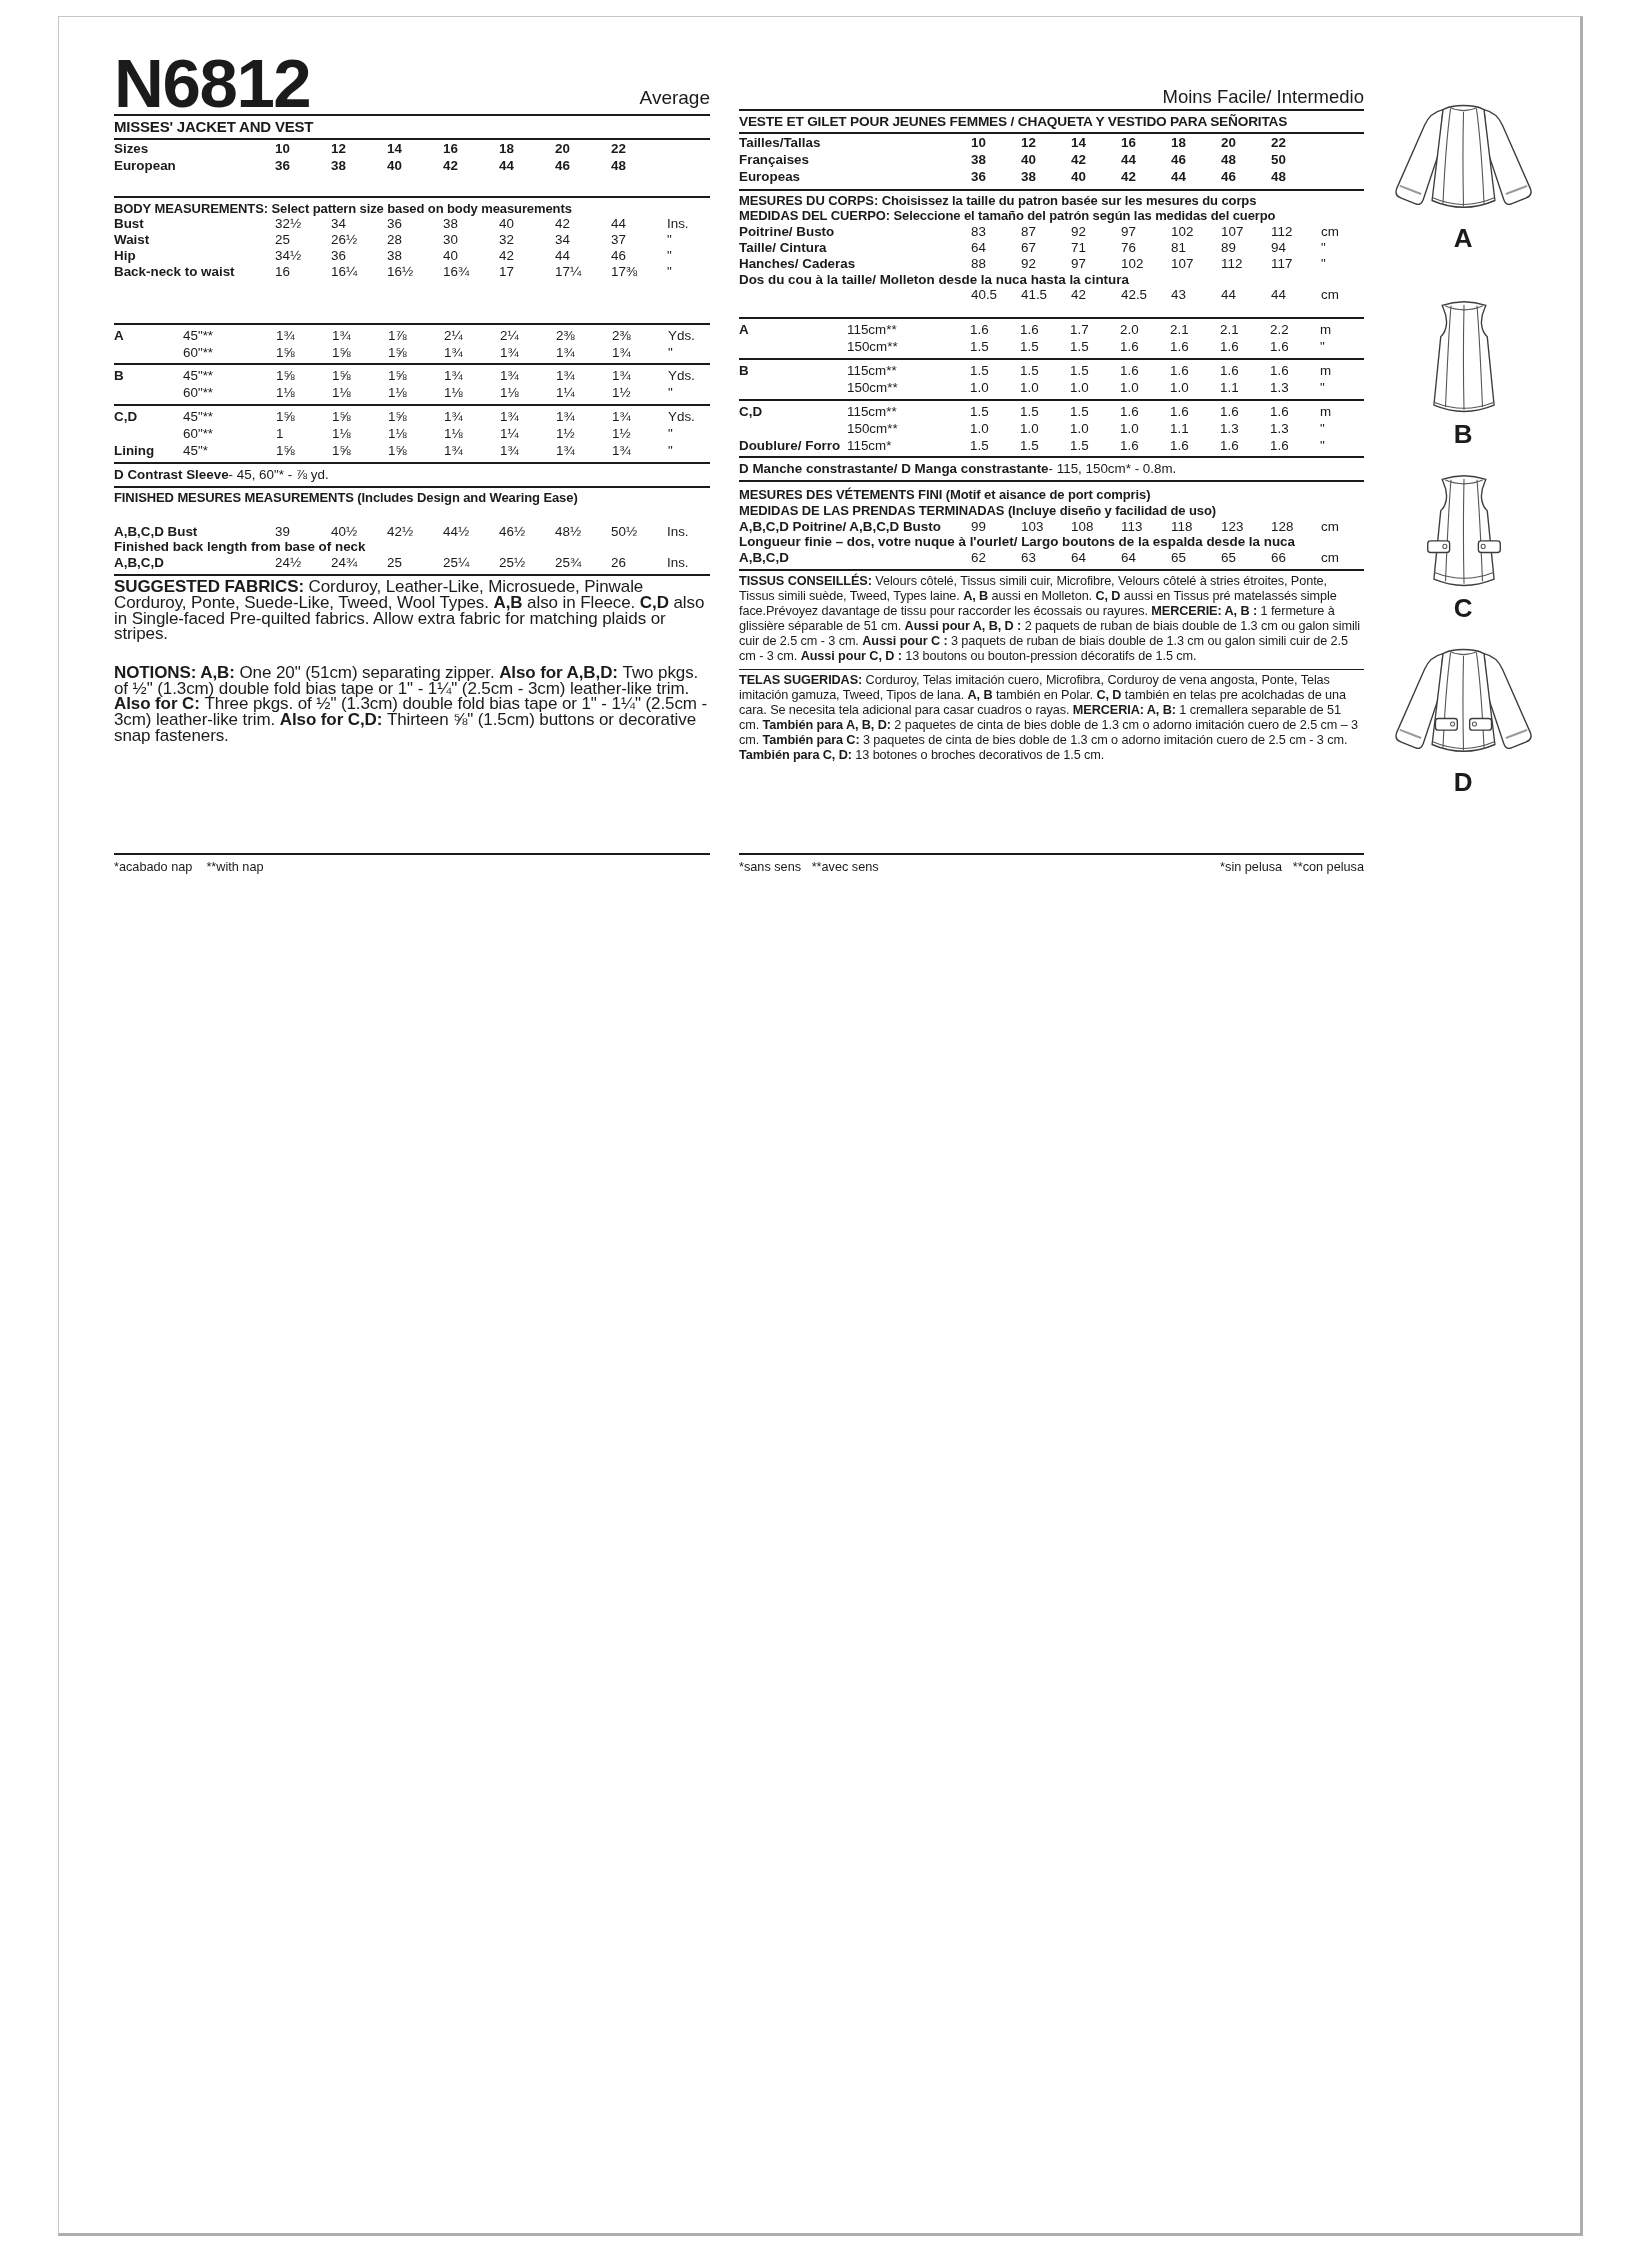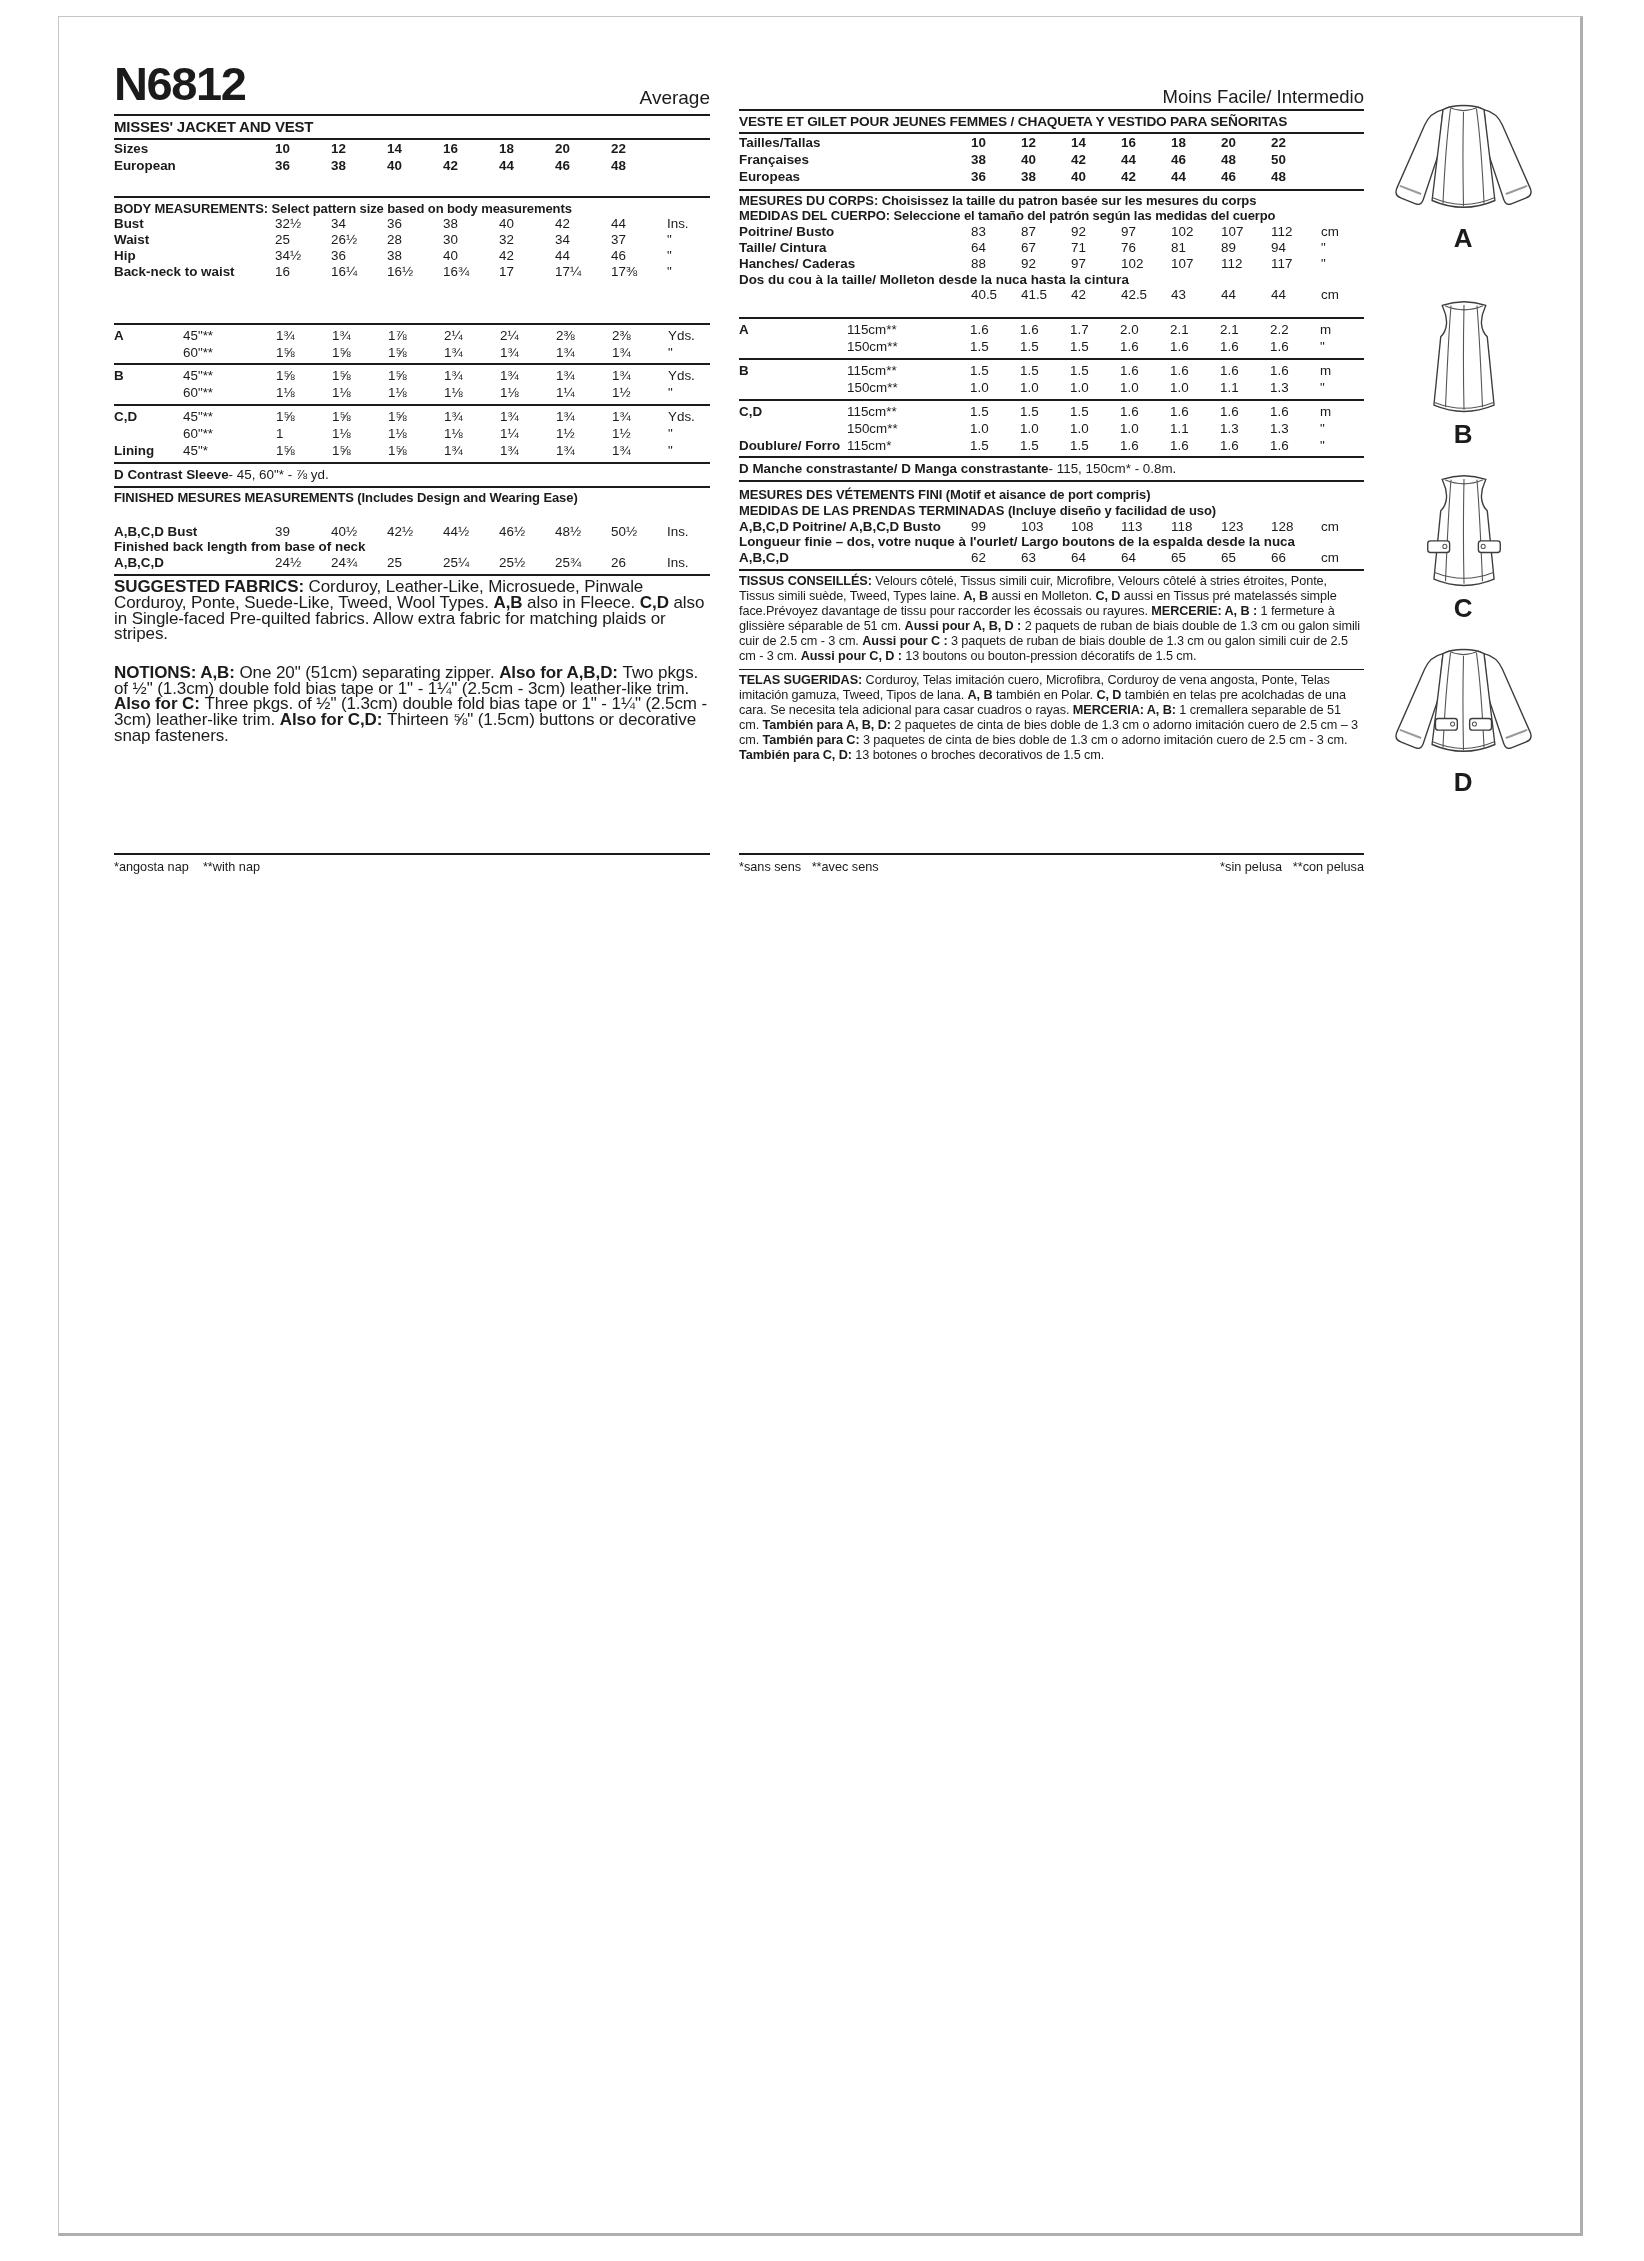--- a/index.html
+++ b/index.html
@@ -8,21 +8,21 @@
   .sheet{position:absolute;left:58px;top:15.8px;width:1525px;height:2220px;background:#fff;
          border:1.4px solid #c6c6c6;border-right:3.4px solid #aeaeae;border-bottom:3.4px solid #aeaeae}
   .col{position:absolute;top:27px}
   .col-left{left:55px;width:596px}
   .col-right{left:680px;width:625px}
   .rule{border:0;border-top:2.1px solid #1b1b1b;width:100%}
   .rule.thin{border-top-width:1.4px}
 
   
   .masthead{display:flex;justify-content:space-between;align-items:flex-end;margin-top:12.3px;height:53px}
-  .pattern-number{font-size:47px;font-weight:700;line-height:51px;letter-spacing:-1.4px}
+  .pattern-number{font-size:69px;font-weight:700;line-height:51px;letter-spacing:-1.4px}
   .difficulty{font-size:19px;font-weight:400;line-height:22px}
   .doc-title{font-size:15px;font-weight:700;line-height:22px;letter-spacing:-0.2px}
   .doc-title.fr{font-size:13.7px;line-height:21px}
   .rtl-head{margin-top:41px;text-align:right;font-size:18.5px;line-height:23px;height:23px}
 
   
   .tbl{width:100%}
   .trow{display:flex;align-items:baseline;line-height:17px;font-size:13.4px;white-space:pre}
   .tbl-tight .trow{line-height:15.8px}
   .c-lbl{font-weight:700;flex:none;overflow:visible}
@@ -155,21 +155,21 @@
         </div>
         <div class="trow"><span class="c-lbl" style="width: 232px;">A,B,C,D</span><span class="c-val" style="width: 50px;">62</span><span class="c-val" style="width: 50px;">63</span><span class="c-val" style="width: 50px;">64</span><span class="c-val" style="width: 50px;">64</span><span class="c-val" style="width: 50px;">65</span><span class="c-val" style="width: 50px;">65</span><span class="c-val" style="width: 50px;">66</span><span class="c-unit" style="width: 34px;">cm</span></div>
       </div>
     <div class="rule" style="margin-top:3.4px"></div>
     <p class="para" style="margin-top:2.7px"><span class="b">TISSUS CONSEILLÉS: </span><span>Velours côtelé, Tissus simili cuir, Microfibre, Velours côtelé à stries étroites, Ponte, Tissus simili suède, Tweed, Types laine. </span><span class="b">A, B </span><span>aussi en Molleton. </span><span class="b">C, D </span><span>aussi en Tissus pré matelassés simple face.Prévoyez davantage de tissu pour raccorder les écossais ou rayures. </span><span class="b">MERCERIE: A, B : </span><span>1 fermeture à glissière séparable de 51 cm. </span><span class="b">Aussi pour A, B, D : </span><span>2 paquets de ruban de biais double de 1.3 cm ou galon simili cuir de 2.5 cm - 3 cm. </span><span class="b">Aussi pour C : </span><span>3 paquets de ruban de biais double de 1.3 cm ou galon simili cuir de 2.5 cm - 3 cm. </span><span class="b">Aussi pour C, D : </span><span>13 boutons ou bouton-pression décoratifs de 1.5 cm.</span></p>
     <div class="rule thin" style="margin-top:4.8px"></div>
     <p class="para" style="margin-top:2.7px"><span class="b">TELAS SUGERIDAS: </span><span>Corduroy, Telas imitación cuero, Microfibra, Corduroy de vena angosta, Ponte, Telas imitación gamuza, Tweed, Tipos de lana. </span><span class="b">A, B </span><span>también en Polar. </span><span class="b">C, D </span><span>también en telas pre acolchadas de una cara. Se necesita tela adicional para casar cuadros o rayas. </span><span class="b">MERCERIA: A, B: </span><span>1 cremallera separable de 51 cm. </span><span class="b">También para A, B, D: </span><span>2 paquetes de cinta de bies doble de 1.3 cm o adorno imitación cuero de 2.5 cm – 3 cm. </span><span class="b">También para C: </span><span>3 paquetes de cinta de bies doble de 1.3 cm o adorno imitación cuero de 2.5 cm - 3 cm. </span><span class="b">También para C, D: </span><span>13 botones o broches decorativos de 1.5 cm.</span></p>
   </div>
 
   <div class="footer" style="left:55px;top:836px">
-    <span style="white-space:pre">*angosta nap    **with nap</span>
+    <span style="white-space:pre">*acabado nap    **with nap</span>
   </div>
   <div class="footer footer-right" style="left:680px;top:836px">
     <span style="white-space:pre">*sans sens   **avec sens</span>
     <span style="white-space:pre">*sin pelusa   **con pelusa</span>
   </div>
 
   <div class="figure" style="left:1305px;top:81px;width:199px">
     <svg width="171" height="123" viewBox="0 0 250 180">
       <path class="garment" d="M95,17 C82,20 73,28 68,40 L27,133 C25,139 27,144 33,146 L55,155 C60,157 64,155 66,149 L89,80 L95,17 Z"></path>
       <path class="garment" d="M155,17 C168,20 177,28 182,40 L223,133 C225,139 223,144 217,146 L195,155 C190,157 186,155 184,149 L161,80 L155,17 Z"></path>

